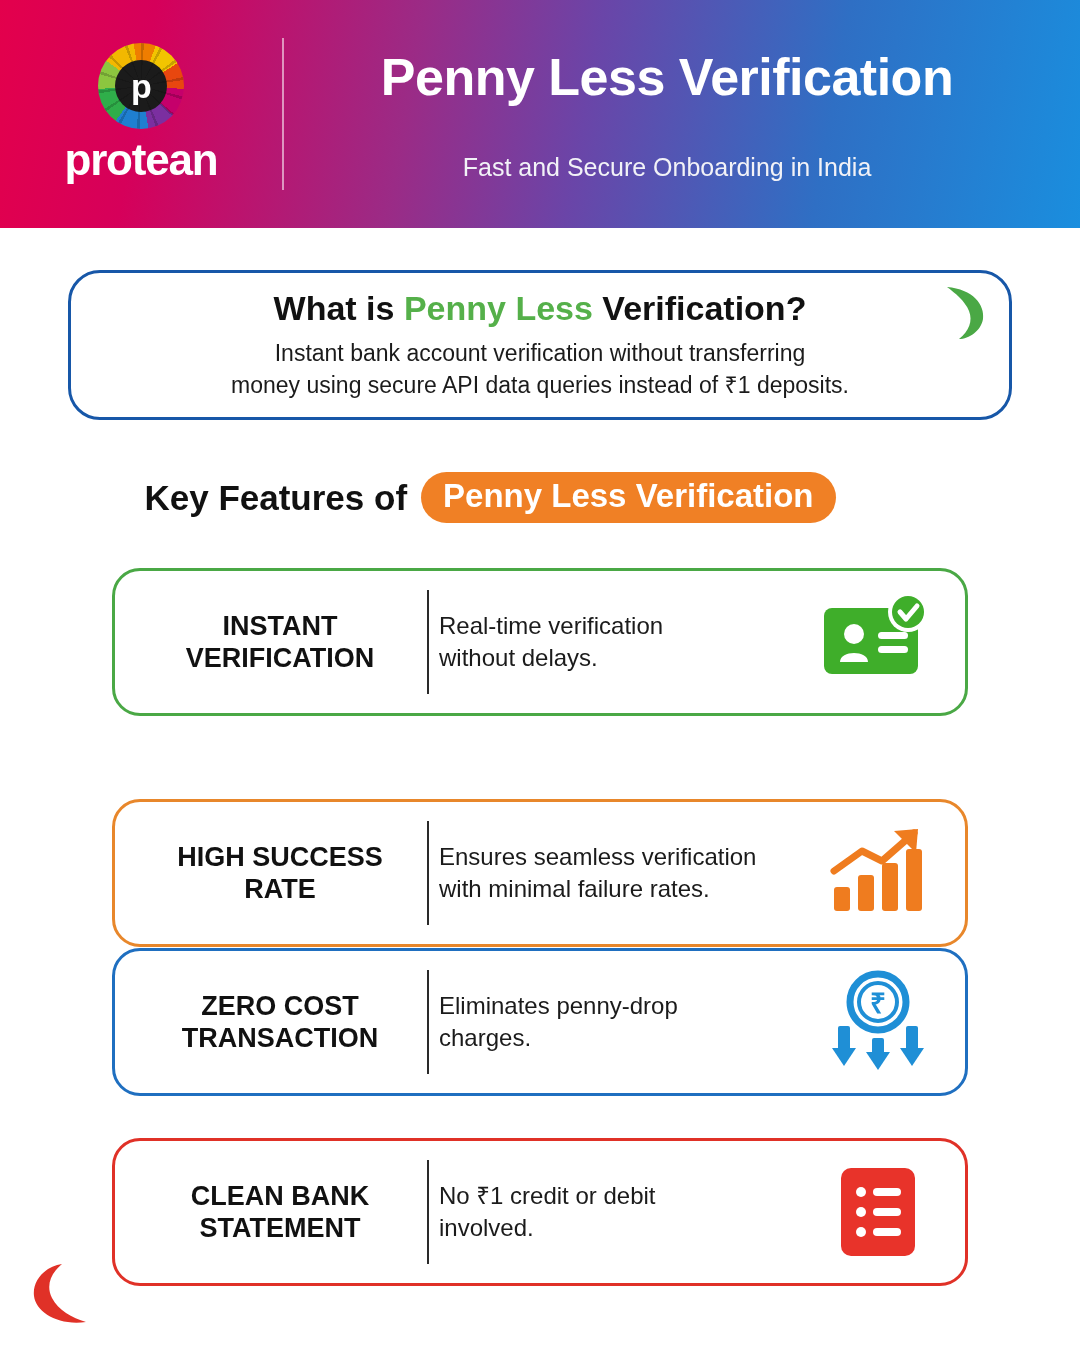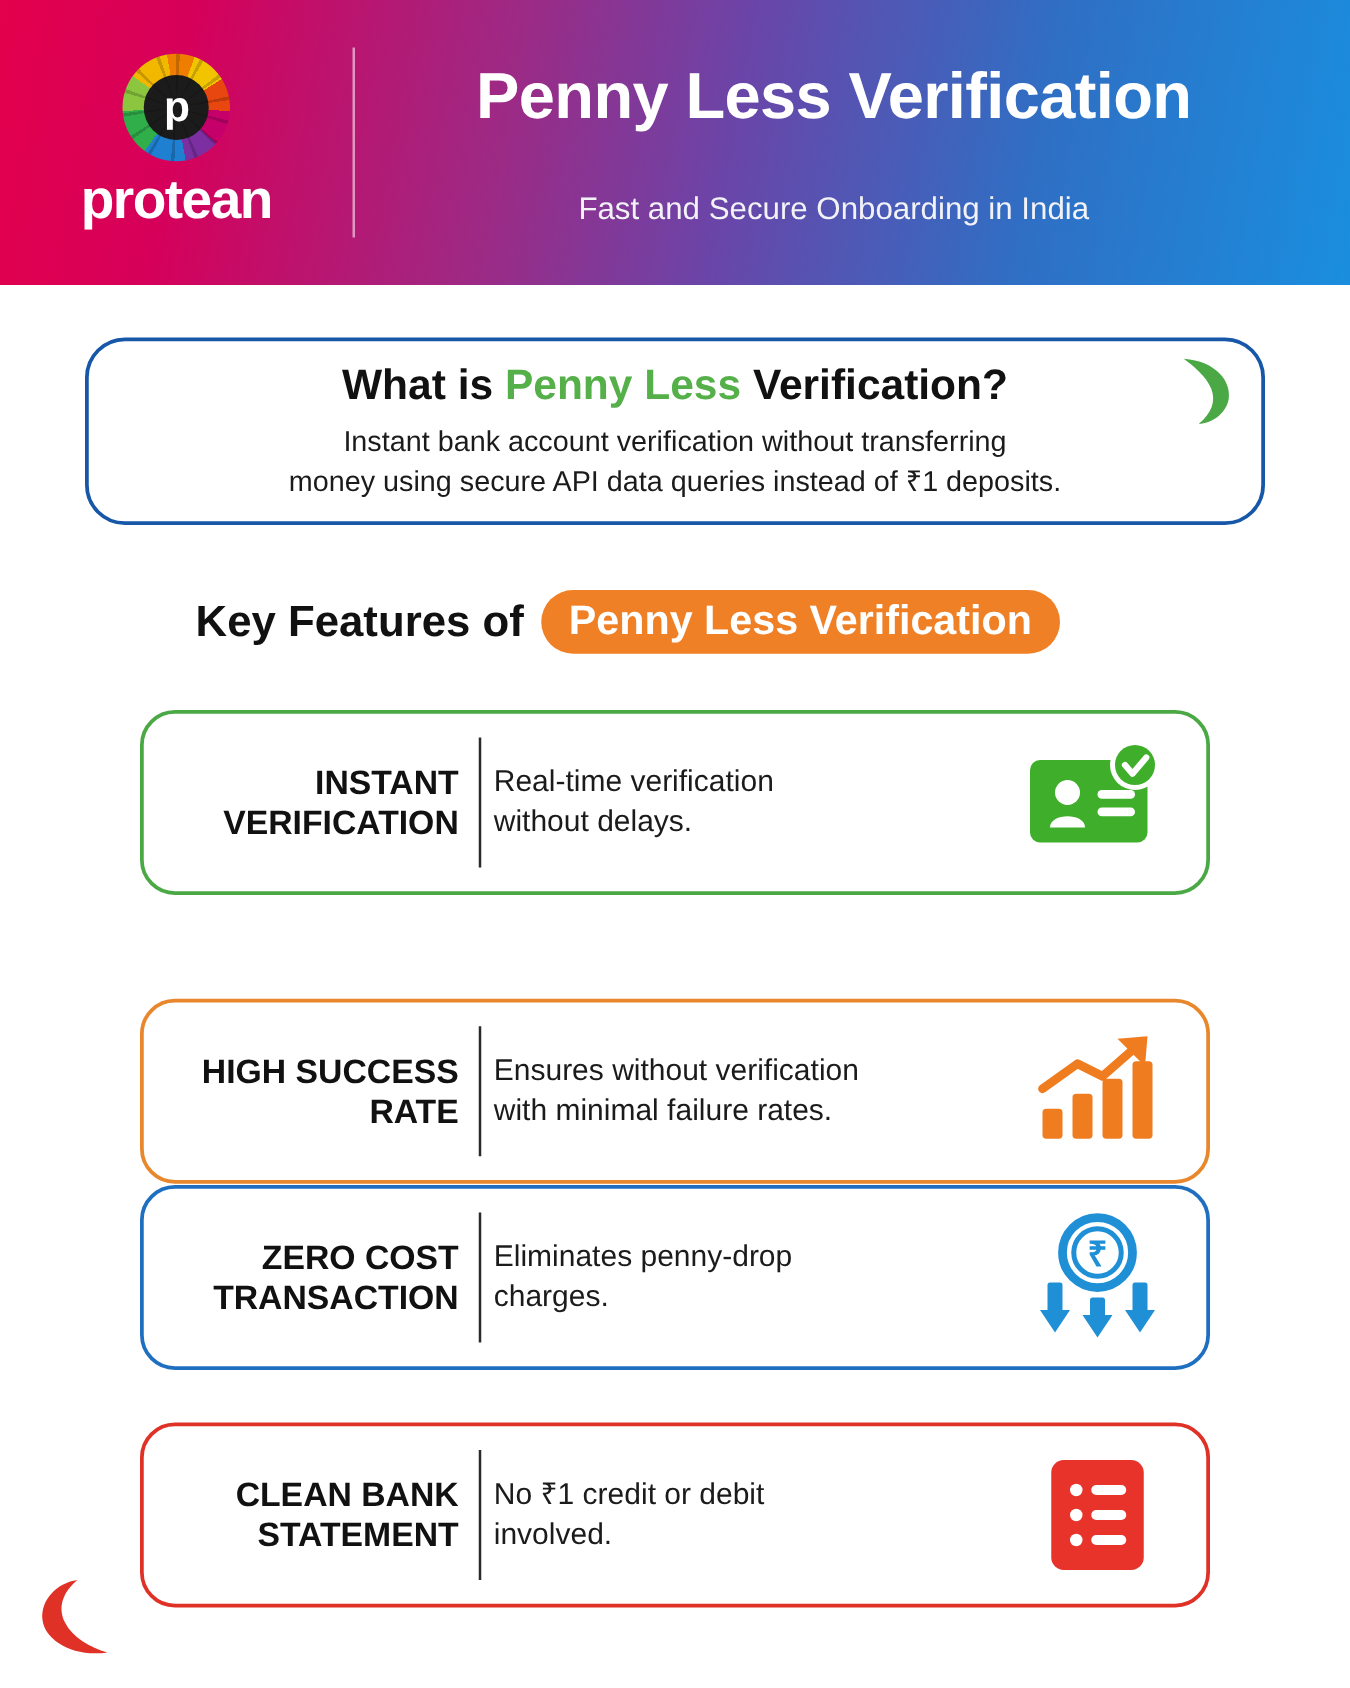--- a/index.html
+++ b/index.html
@@ -153,21 +153,21 @@
     position: absolute;
     right: 18px;
     top: 8px;
     width: 52px;
     height: 62px;
   }
 
   
   .kf-heading {
     position: absolute;
-    left: 12px;
+    left: 0;
     top: 472px;
     width: 980px;
     display: flex;
     justify-content: center;
     align-items: center;
     gap: 14px;
   }
   .kf-heading-plain {
     font-size: 35px;
     font-weight: bold;
@@ -193,23 +193,23 @@
     background: #ffffff;
     display: flex;
     align-items: center;
   }
   .card.c1 { top: 568px; border: 3px solid #4aa845; }
   .card.c2 { top: 758px; border: 3px solid #e8872b; margin-top: 41px; }
   .card.c3 { top: 948px; border: 3px solid #1f6fc0; }
   .card.c4 { top: 1138px; border: 3px solid #e03127; }
 
   .card-title {
-    width: 268px;
+    width: 312px;
     padding: 0 16px 0 34px;
-    text-align: right;
+    text-align: center;
     font-size: 27px;
     font-weight: bold;
     color: #111111;
     line-height: 1.2;
   }
   .card-rule {
     width: 2px;
     height: 104px;
     background: #2a2a2a;
   }
@@ -299,21 +299,21 @@
     </div>
   </div>
 
   <div class="card c2">
     <div class="card-title">
       <div>HIGH SUCCESS</div>
       <div>RATE</div>
     </div>
     <div class="card-rule"></div>
     <div class="card-desc">
-      <div>Ensures without verification</div>
+      <div>Ensures seamless verification</div>
       <div>with minimal failure rates.</div>
     </div>
     <div class="card-icon">
       <svg width="120" height="104" viewBox="0 0 120 104">
         <rect x="16" y="66" width="16" height="24" rx="3" fill="#ef7c1f"></rect>
         <rect x="40" y="54" width="16" height="36" rx="3" fill="#ef7c1f"></rect>
         <rect x="64" y="42" width="16" height="48" rx="3" fill="#ef7c1f"></rect>
         <rect x="88" y="28" width="16" height="62" rx="3" fill="#ef7c1f"></rect>
         <path d="M16 50 L44 30 L64 40 L96 12" fill="none" stroke="#ef7c1f" stroke-width="7" stroke-linecap="round" stroke-linejoin="round"></path>
         <path d="M76 10 L100 8 L98 32 Z" fill="#ef7c1f"></path>

